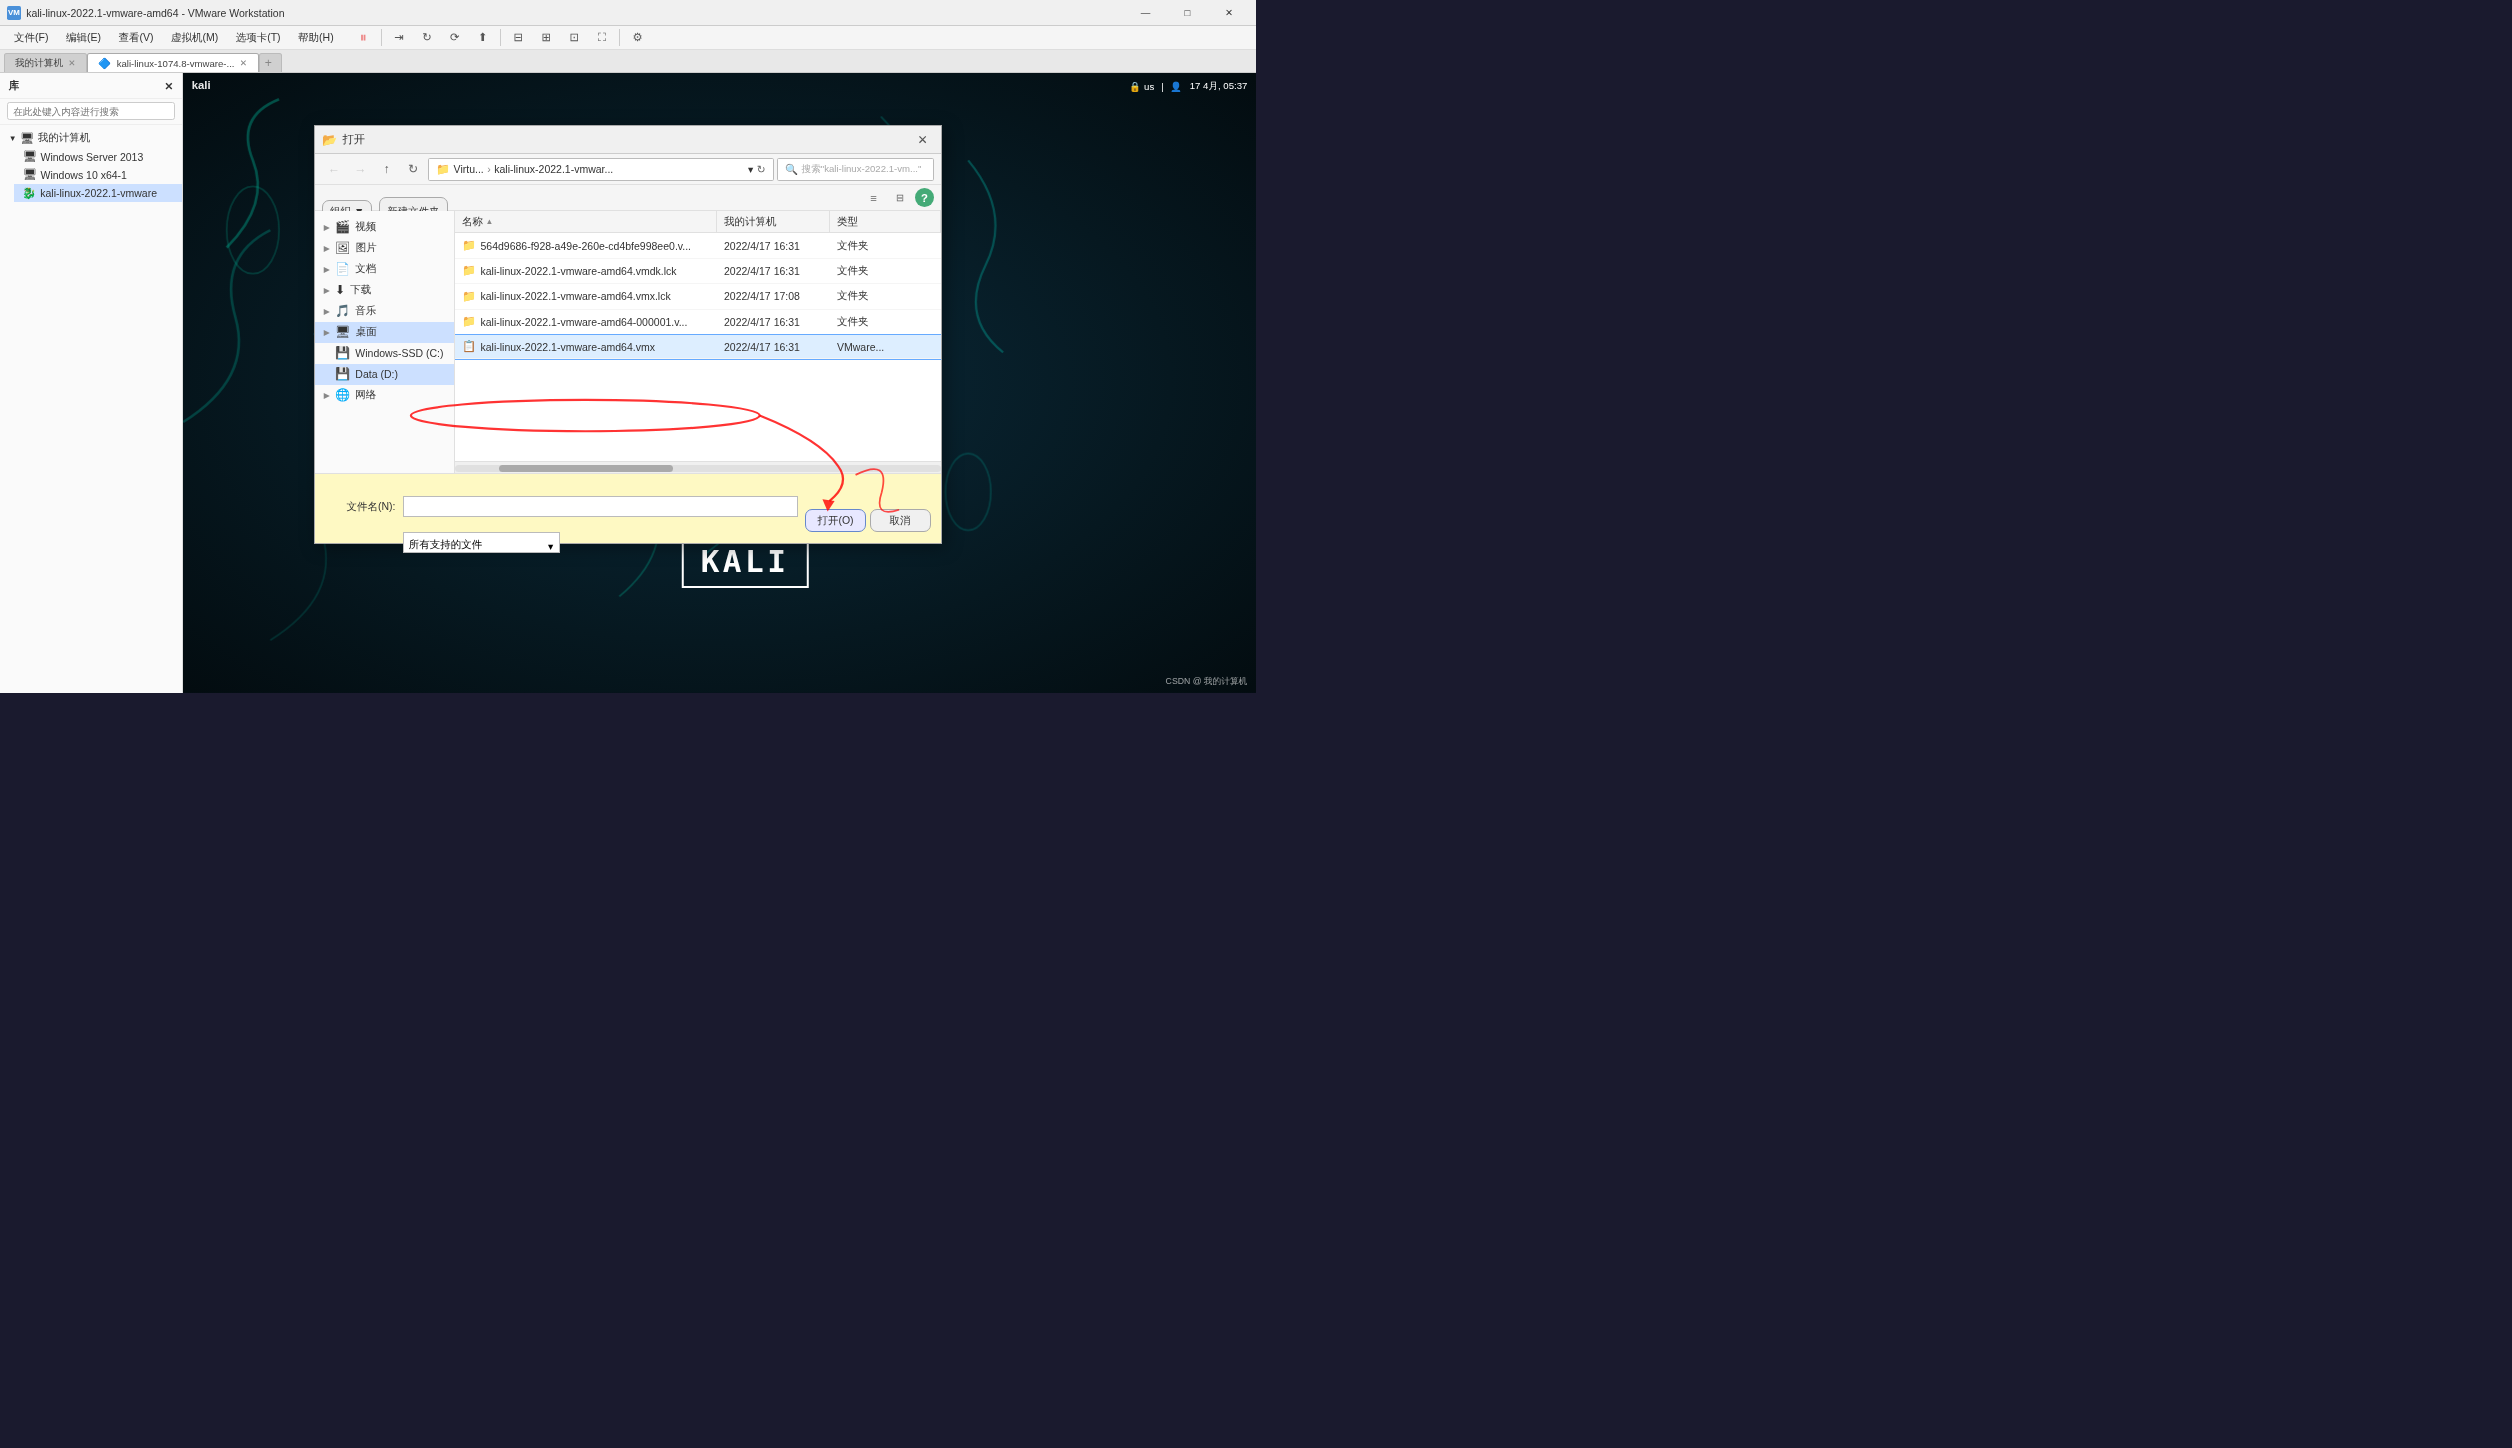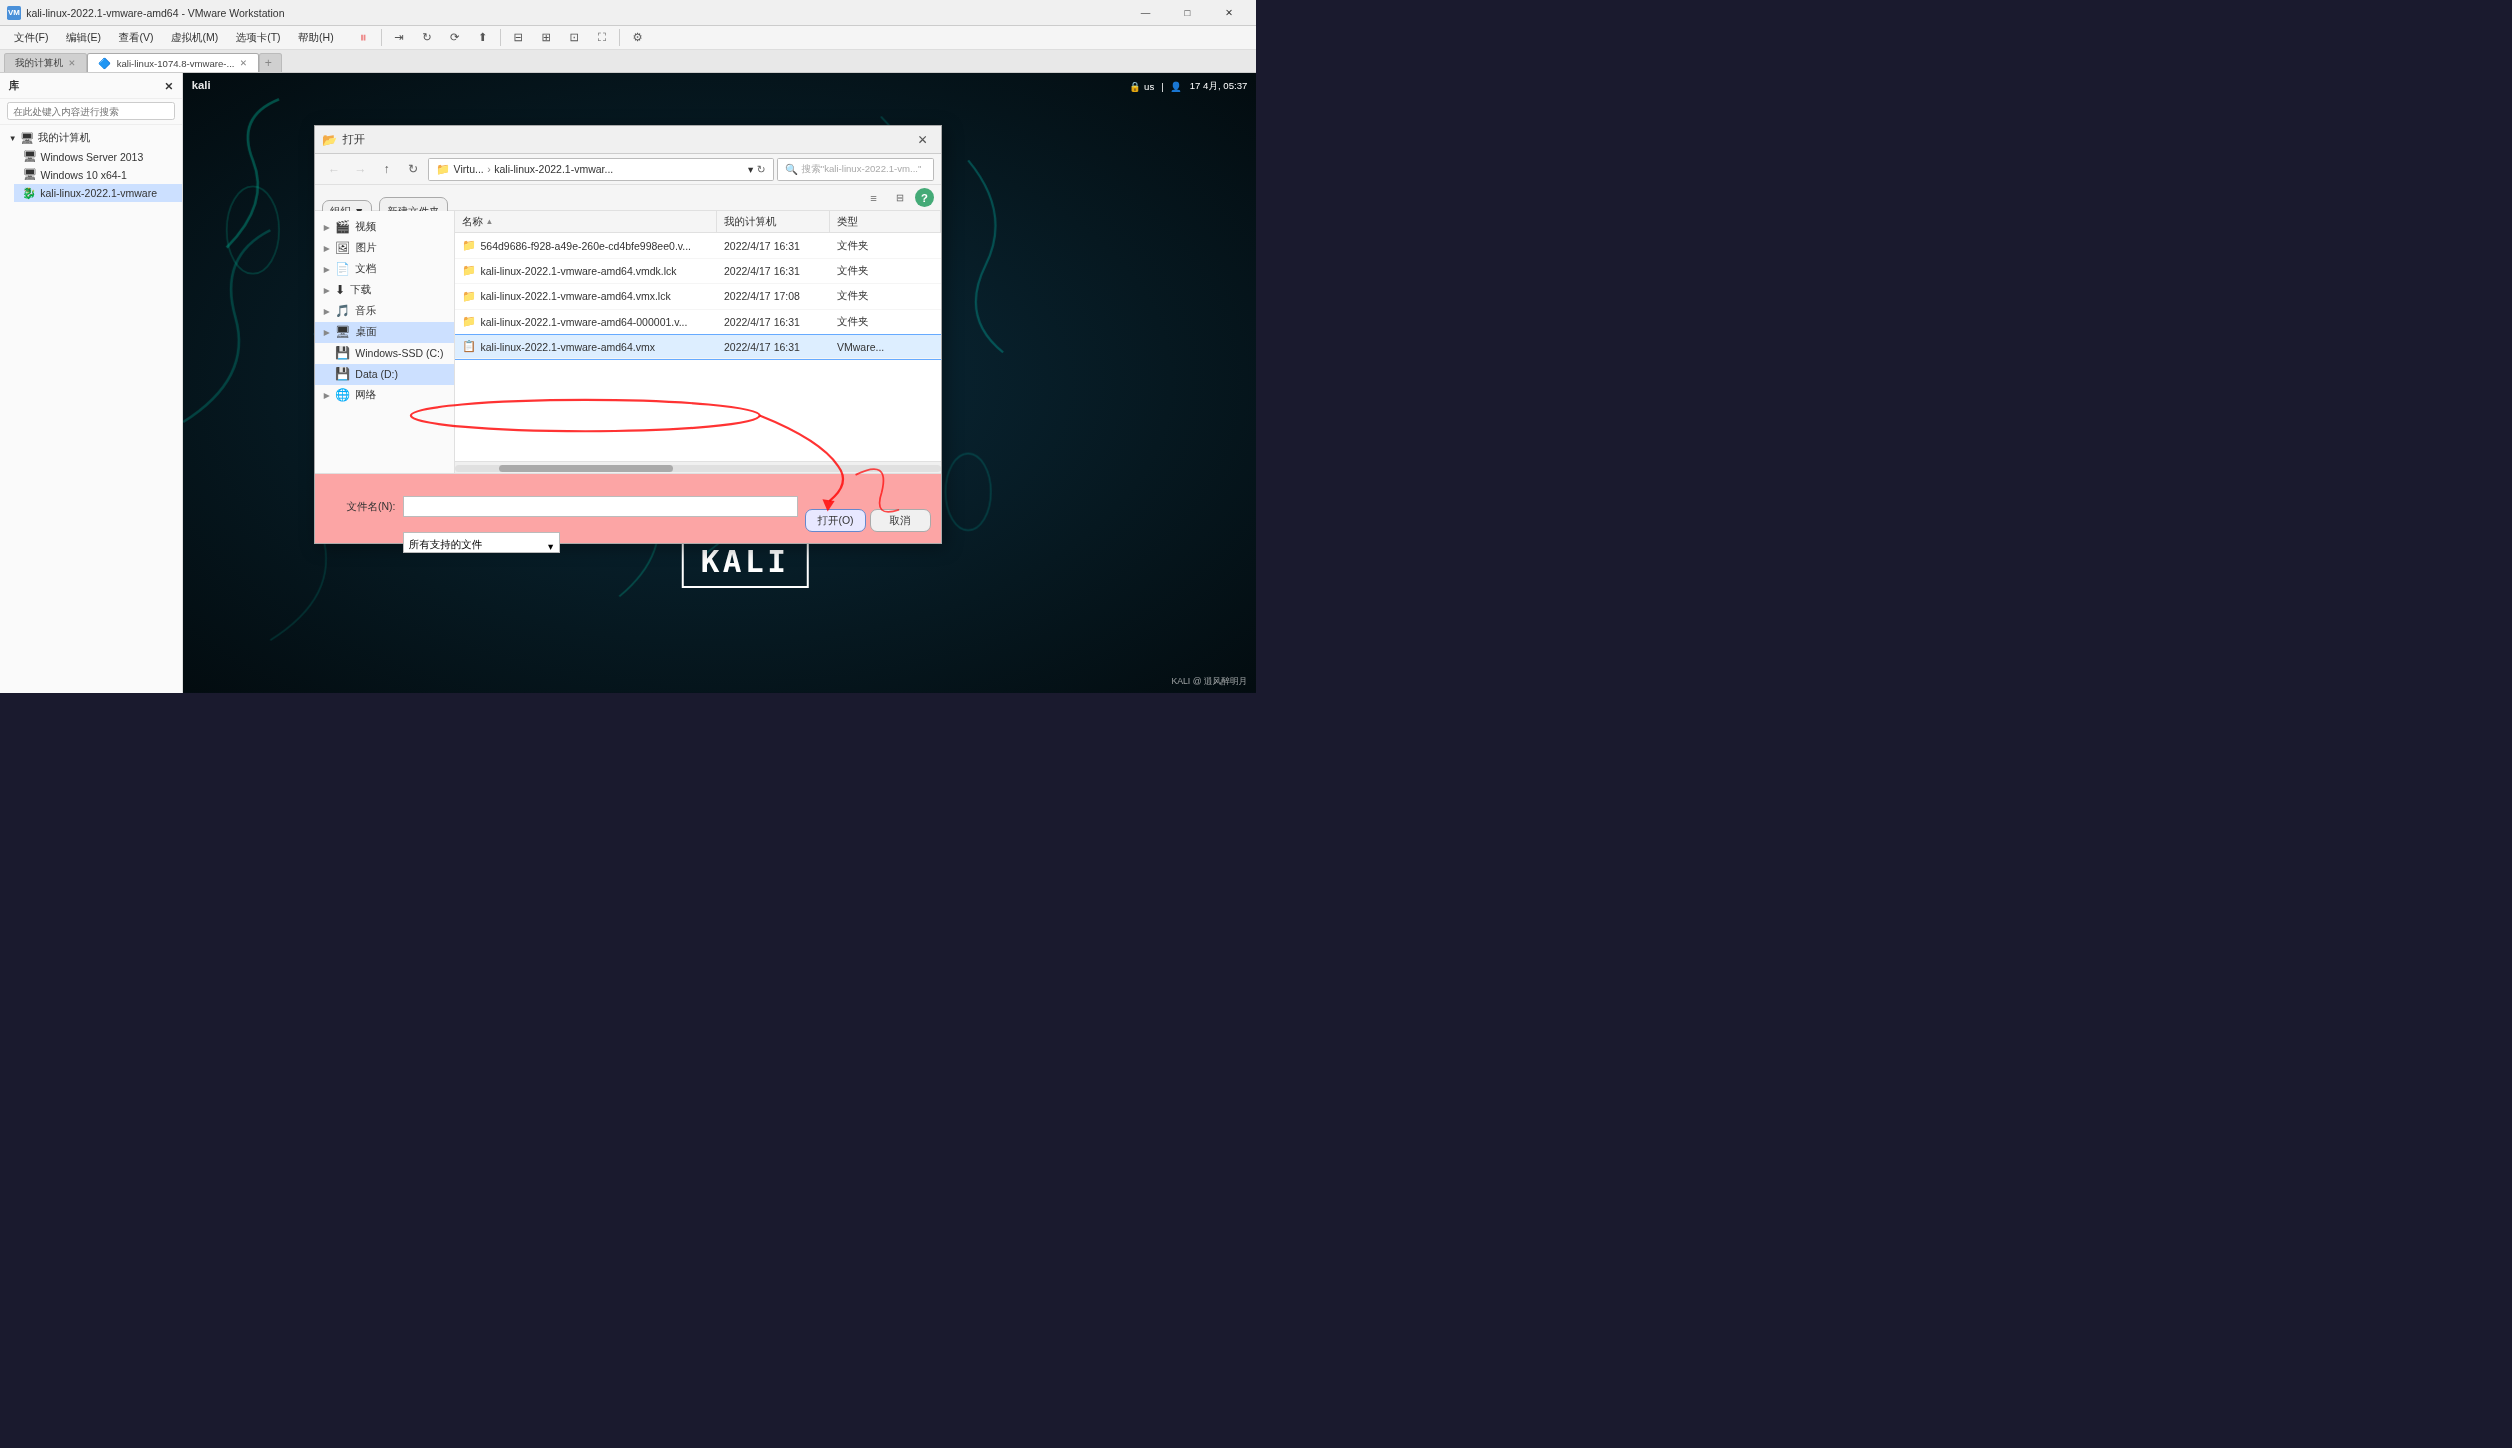--- a/index.html
+++ b/index.html
@@ -416,21 +416,21 @@
       top: 0;
       width: 174px;
       height: 7px;
       background: #aaa;
       border-radius: 3.5px;
     }
 
     
     .dialog-footer {
       height: 70px;
-      background: #fca5a5;
+      background: #fef9c3;
       border-top: 0.9px solid #e0e0e0;
       padding: 7px 10.5px;
       display: flex;
       flex-direction: column;
       justify-content: space-between;
     }
     .dialog-footer-row {
       display: flex;
       align-items: center;
       gap: 7px;
@@ -623,21 +623,21 @@
           <span>👤</span>
           <span>17 4月, 05:37</span>
         </div>
 
         
         <div class="kali-logo">
           <span>KALI</span>
         </div>
 
         
-        <div class="watermark">KALI @ 逍风醉明月</div>
+        <div class="watermark">CSDN @ 我的计算机</div>
       </div>
 
       <div class="dialog-overlay">
 
         <div class="open-dialog">
 
           <div class="dialog-titlebar">
             <span style="font-size:12.2px;color:#f5a623;">📂</span>
             <span class="dialog-title-text">打开</span>
             <div class="dialog-close-btn">✕</div>

